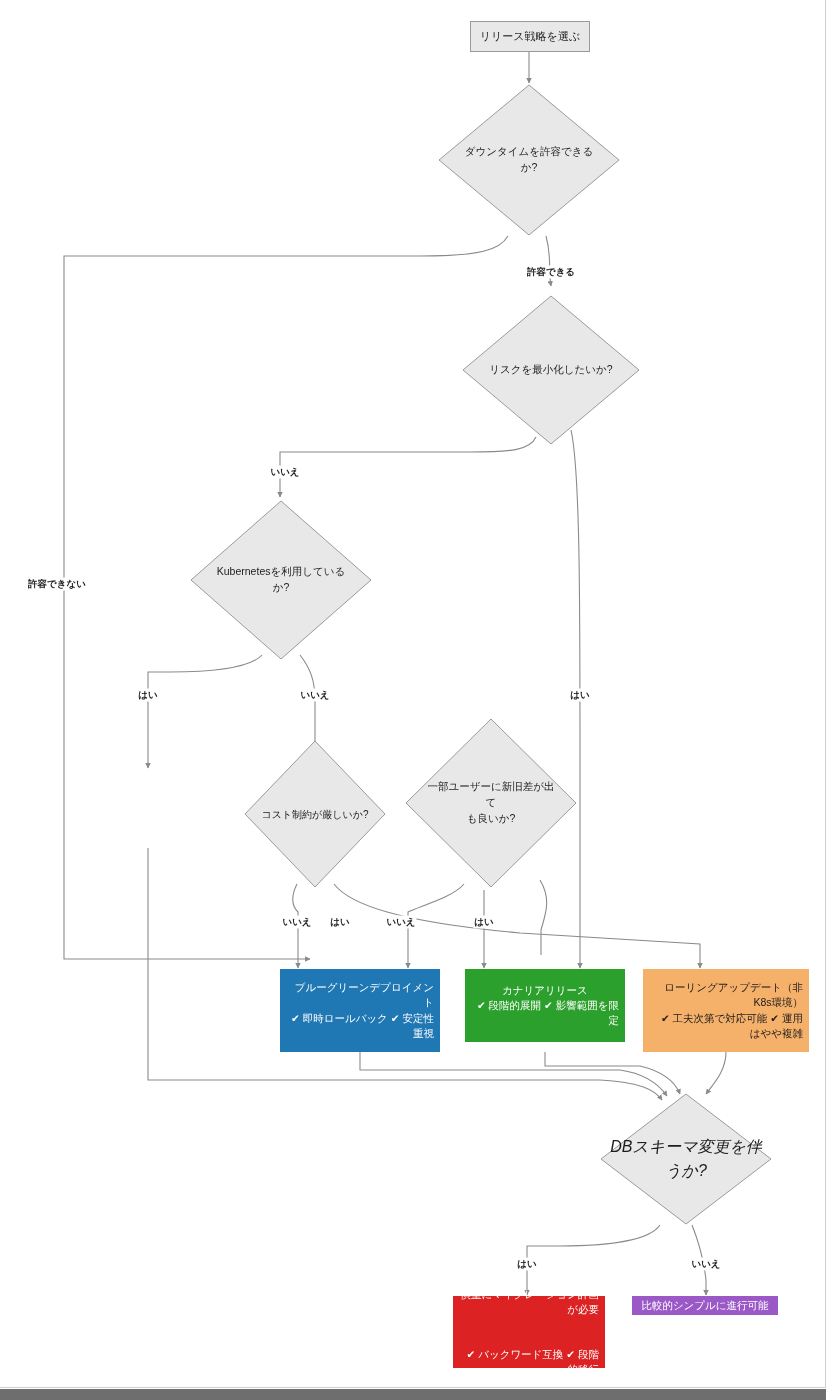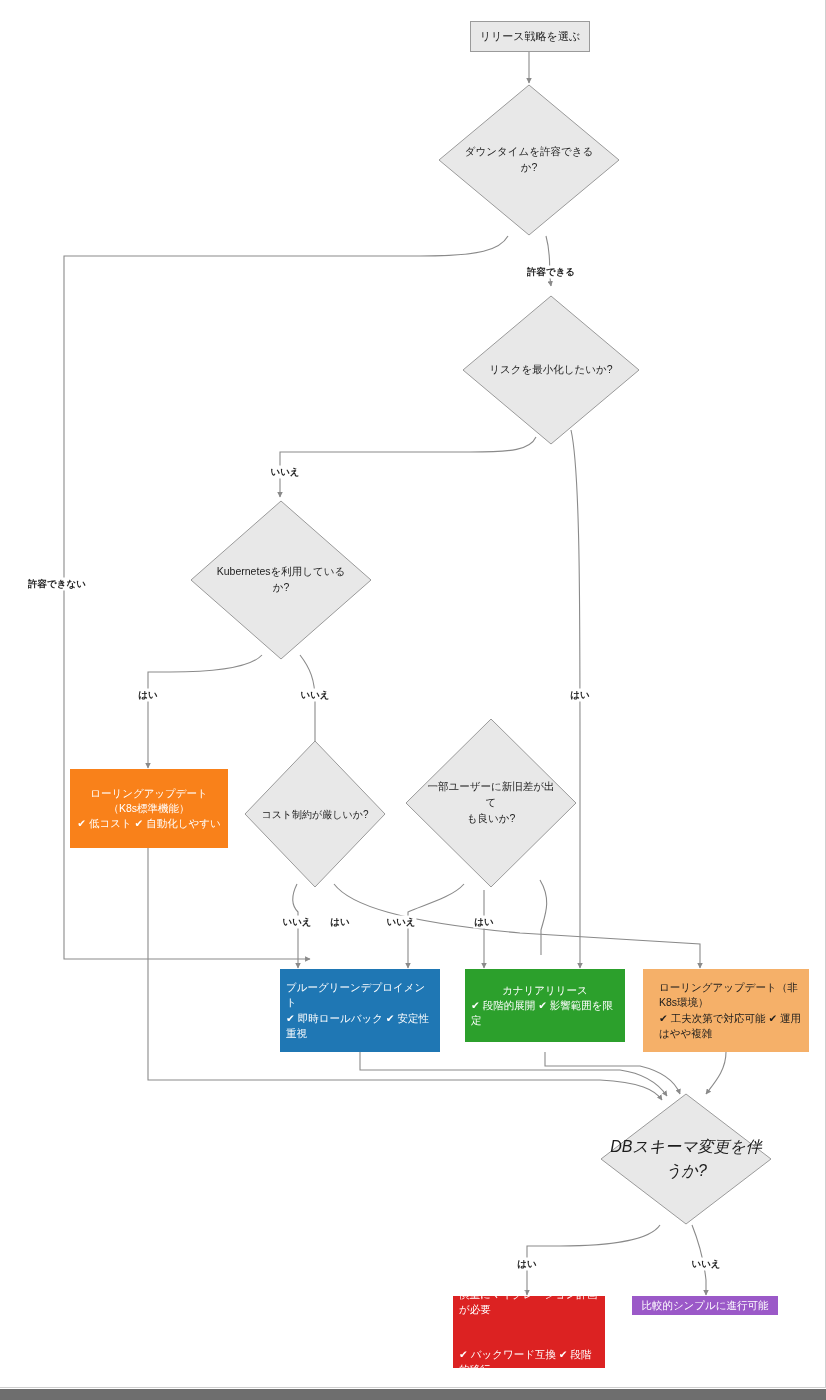--- a/index.html
+++ b/index.html
@@ -28,21 +28,21 @@
     position: absolute;
     left: 0; top: 0;
     width: 826px; height: 1388px;
     pointer-events: none;
   }
   .node {
     position: absolute;
     display: flex;
     align-items: center;
     justify-content: center;
-    text-align: left;
+    text-align: right;
   }
   
   .rect {
     border: 1px solid rgba(0,0,0,0.28);
     line-height: 1.45;
     padding: 4px 6px;
   }
   .rect.start {
     background: #e8e8e8;
     border: 1px solid #9a9a9a;
@@ -189,25 +189,20 @@
       <div class="diamond-label" style="left:6%; width:88%; font-size:10px;">コスト制約が厳しいか?</div>
     </div>
 
     <div class="diamond-wrap" style="left:600px; top:1093px; width:172px; height:132px;">
       <svg class="diamond-shape" viewBox="0 0 172 132" preserveAspectRatio="none">
         <polygon points="86,1 171,66 86,131 1,66" fill="#e8e8e8" stroke="#9a9a9a" stroke-width="1"></polygon>
       </svg>
       <div class="diamond-label" style="left:4%; width:92%; font-size:16px;font-style:italic;">DBスキーマ変更を伴うか?</div>
     </div>
 
-    <div class="node rect result" style="left:70px; top:769px; width:158px; height:79px; background:#f9811a; flex-direction:column;">
-      <span>ローリングアップデート</span>
-      <span>（K8s標準機能）</span>
-      <span class="chk">✔ 低コスト ✔ 自動化しやすい</span>
-    </div>
 
     <div class="node rect result" style="left:465px; top:969px; width:160px; height:73px; background:#2ca02c; flex-direction:column;">
       <span>カナリアリリース</span>
       <span class="chk">✔ 段階的展開 ✔ 影響範囲を限定</span>
     </div>
 
     <div class="node rect result" style="left:280px; top:969px; width:160px; height:83px; background:#1f77b4; flex-direction:column;">
       <span>ブルーグリーンデプロイメント</span>
       <span class="chk">✔ 即時ロールバック ✔ 安定性重視</span>
     </div>

